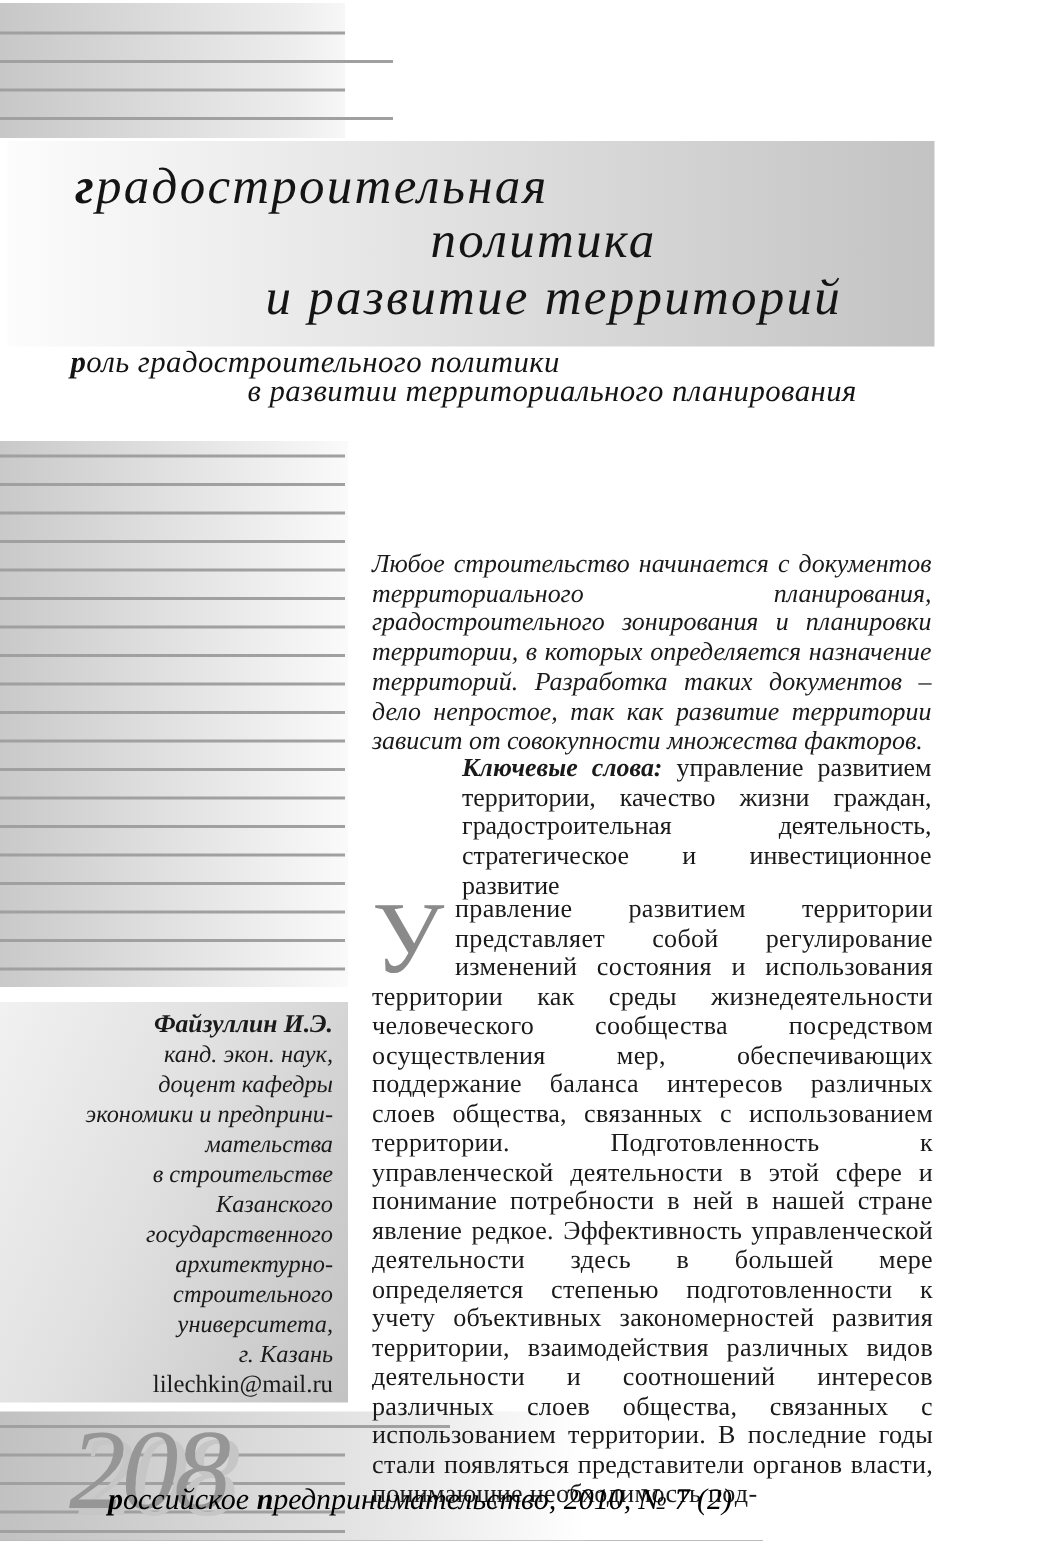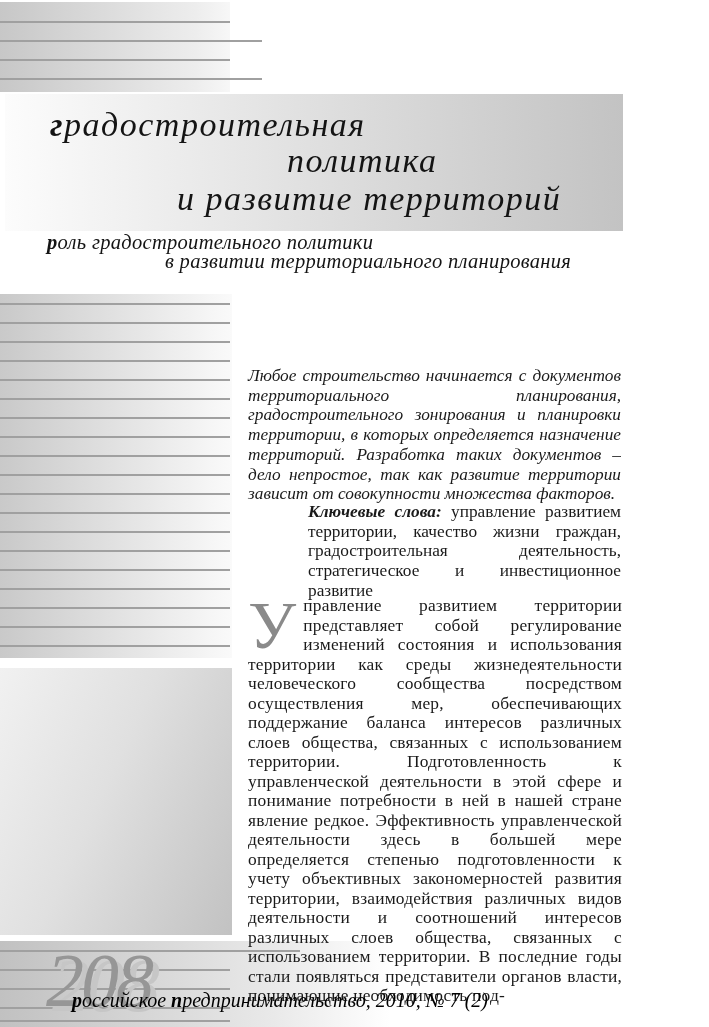--- a/index.html
+++ b/index.html
@@ -123,17 +123,32 @@
 
   <div id="keywords">
     <span class="kw-label">Ключевые слова:</span>
     <span>управление развитием территории, качество жизни граждан, градостроительная деятельность, стратегическое и инвестиционное развитие</span>
   </div>
 
   <div id="body-paragraph">
     <span id="dropcap">У</span><span>правление развитием территории представляет собой регулирование изменений состояния и использования территории как среды жизнедеятельности человеческого сообщества посредством осуществления мер, обеспечивающих поддержание баланса интересов различных слоев общества, связанных с использованием территории. Подготовленность к управленческой деятельности в этой сфере и понимание потребности в ней в нашей стране явление редкое. Эффективность управленческой деятельности здесь в большей мере определяется степенью подготовленности к учету объективных закономерностей развития территории, взаимодействия различных видов деятельности и соотношений интересов различных слоев общества, связанных с использованием территории. В последние годы стали появляться представители органов власти, понимающие необходимость под-</span>
   </div>
 
+  <div id="author-block">
+    <div id="author-name">Файзуллин И.Э.</div>
+    <div id="author-details">канд. экон. наук,
+доцент кафедры
+экономики и предприни-
+мательства
+в строительстве
+Казанского
+государственного
+архитектурно-
+строительного
+университета,
+г. Казань</div>
+    <div id="author-email">lilechkin@mail.ru</div>
+  </div>
 
   <div id="page-number">208</div>
   <div id="journal-line"><span class="initial">р</span><span>оссийское</span> <span class="initial">п</span><span>редпринимательство, 2010, № 7 (2)</span></div>
 
 </div>
 
 </body></html>

